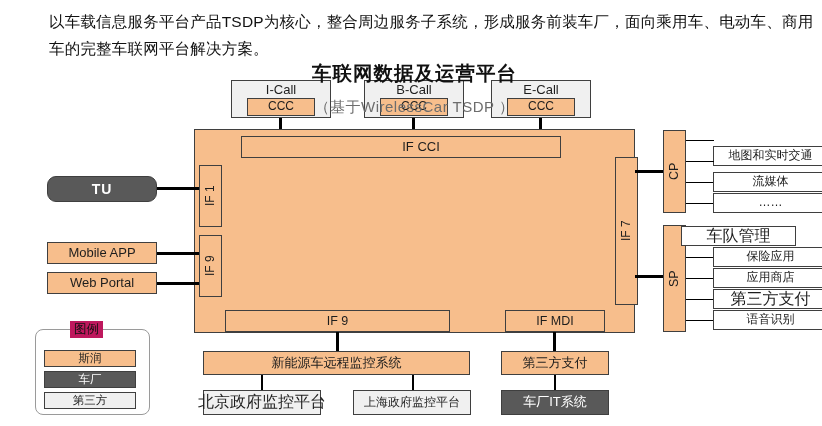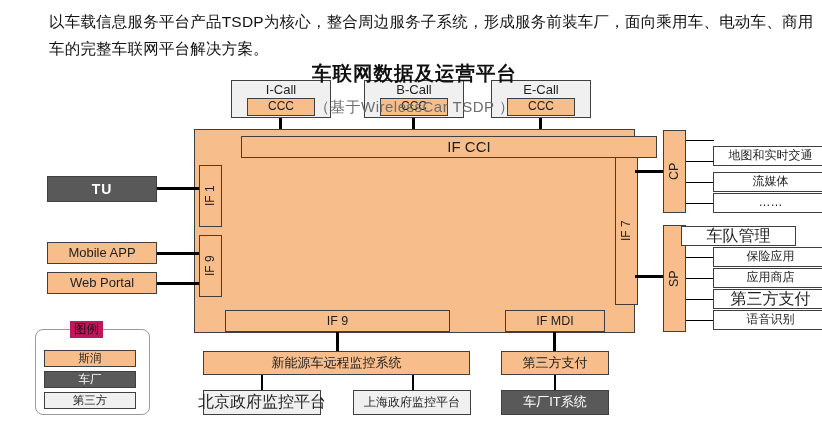--- a/index.html
+++ b/index.html
@@ -162,21 +162,21 @@
   <div class="box light" style="left:478px; top:80px; width:100px; height:38px; align-items:flex-start; padding-top:2px; font-size:13px;">
     <span>E-Call</span>
   </div>
   <div class="box orange" style="left:494px; top:98px; width:68px; height:18px; font-size:12px;">
     <span>CCC</span>
   </div>
   <div class="line v" style="left:526px; top:118px; height:18px;"></div>
 
   <div id="main-platform"></div>
 
-  <div class="box orange" style="left:228px; top:136px; width:416px; height:22px; font-size:15px;padding-left:40px;">
+  <div class="box orange" style="left:228px; top:136px; width:320px; height:22px; font-size:13px;padding-left:40px;">
     <span>IF CCI</span>
   </div>
 
   <div class="box orange vtext" style="left:186px; top:165px; width:23px; height:62px; font-size:12px;">
     <span>IF 1</span>
   </div>
 
   <div class="box orange vtext" style="left:186px; top:235px; width:23px; height:62px; font-size:12px;">
     <span>IF 9</span>
   </div>
@@ -189,21 +189,21 @@
     <span>IF 9</span>
   </div>
 
   <div class="box orange" style="left:492px; top:310px; width:100px; height:22px; font-size:12.5px;">
     <span>IF MDI</span>
   </div>
 
   <div id="platform-title" style="left:181px;">车联网数据及运营平台</div>
   <div id="platform-sub" style="left:181px;">（基于WirelessCar TSDP ）</div>
 
-  <div class="box gray" style="left:34px; top:176px; width:110px; height:26px; font-size:14px; font-weight:bold; letter-spacing:1px;">
+  <div class="box gray" style="left:34px; top:176px; width:110px; height:26px; font-size:14px; font-weight:bold; letter-spacing:1px;border-radius:9px;">
     <span>TU</span>
   </div>
   <div class="line h" style="left:144px; top:187px; width:42px;"></div>
 
   <div class="box orange" style="left:34px; top:242px; width:110px; height:22px; font-size:13px;">
     <span>Mobile APP</span>
   </div>
   <div class="line h" style="left:144px; top:252px; width:42px;"></div>
 
   <div class="box orange" style="left:34px; top:272px; width:110px; height:22px; font-size:13px;">

